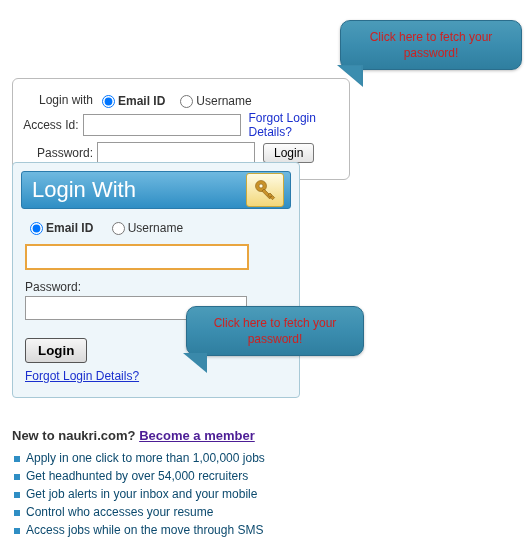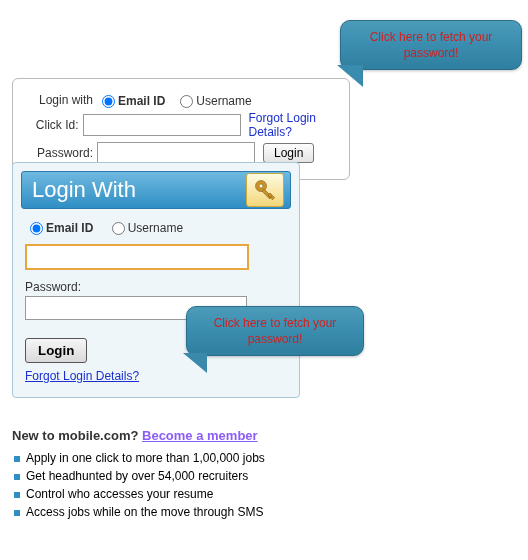--- a/index.html
+++ b/index.html
@@ -39,23 +39,23 @@
 .box2 .plabel{color:#333;margin:10px 4px 2px 4px}
 .box2 .loginbtn{margin:12px 4px 2px 4px;padding:4px 12px;font-weight:bold;border:1px solid #555;background:linear-gradient(#f6f6f6,#d9d9d9);border-radius:3px;cursor:pointer}
 .box2 .forgot2{display:inline-block;margin:4px 4px 0 4px;color:#1a2fce;text-decoration:underline;cursor:pointer}
 
 .callout.mid{left:186px;top:306px;width:148px}
 .callout.mid .tail{left:-4px;bottom:-18px;border-right:24px solid #3a89aa;border-bottom:20px solid transparent}
 
 
 .box3{position:absolute;left:12px;top:428px;width:326px}
 .box3 .h{font-weight:bold;color:#333;font-size:13px;margin-bottom:6px}
-.box3 .h a{color:#8b5cf6;text-decoration:underline}
+.box3 .h a{color:#4c1d95;text-decoration:underline}
 .box3 ul{list-style:none;padding:0;margin:0}
-.box3 li{position:relative;padding:2px 0 2px 14px;font-size:12px;color:#000000}
+.box3 li{position:relative;padding:2px 0 2px 14px;font-size:12px;color:#0c4a6e}
 .box3 li::before{content:"";position:absolute;left:2px;top:7px;width:6px;height:6px;background:#2f8ec4}
 </style>
 </head>
 <body>
 
 <div class="canvas">
 
   <div class="callout top">
     <span>Click here to fetch your password!</span>
     <div class="tail"></div>
@@ -67,21 +67,21 @@
       <label class="radiolbl">
         <input type="radio" name="r1" checked="" style="">
         <b>Email ID</b>
       </label>
       <label class="radiolbl">
         <input type="radio" name="r1" style="">
         <span>Username</span>
       </label>
     </div>
     <div class="row">
-      <span class="lbl">Click Id:</span>
+      <span class="lbl">Access Id:</span>
       <input type="text" style="">
       <a class="link forgot">Forgot Login Details?</a>
     </div>
     <div class="row">
       <span class="lbl">Password:</span>
       <input type="password" style="">
       <button class="btn" style="margin-left:8px">Login</button>
     </div>
   </div>
 
@@ -121,23 +121,24 @@
     <a class="forgot2">Forgot Login Details?</a>
   </div>
 
   <div class="callout mid">
     <span>Click here to fetch your password!</span>
     <div class="tail"></div>
   </div>
 
   <div class="box3">
     <div class="h">
-      <span>New to mobile.com? </span><a>Become a member</a>
+      <span>New to naukri.com? </span><a>Become a member</a>
     </div>
     <ul>
       <li>Apply in one click to more than 1,00,000 jobs</li>
       <li>Get headhunted by over 54,000 recruiters</li>
+      <li>Get job alerts in your inbox and your mobile</li>
       <li>Control who accesses your resume</li>
       <li>Access jobs while on the move through SMS</li>
     </ul>
   </div>
 
 </div>
 
 </body></html>

